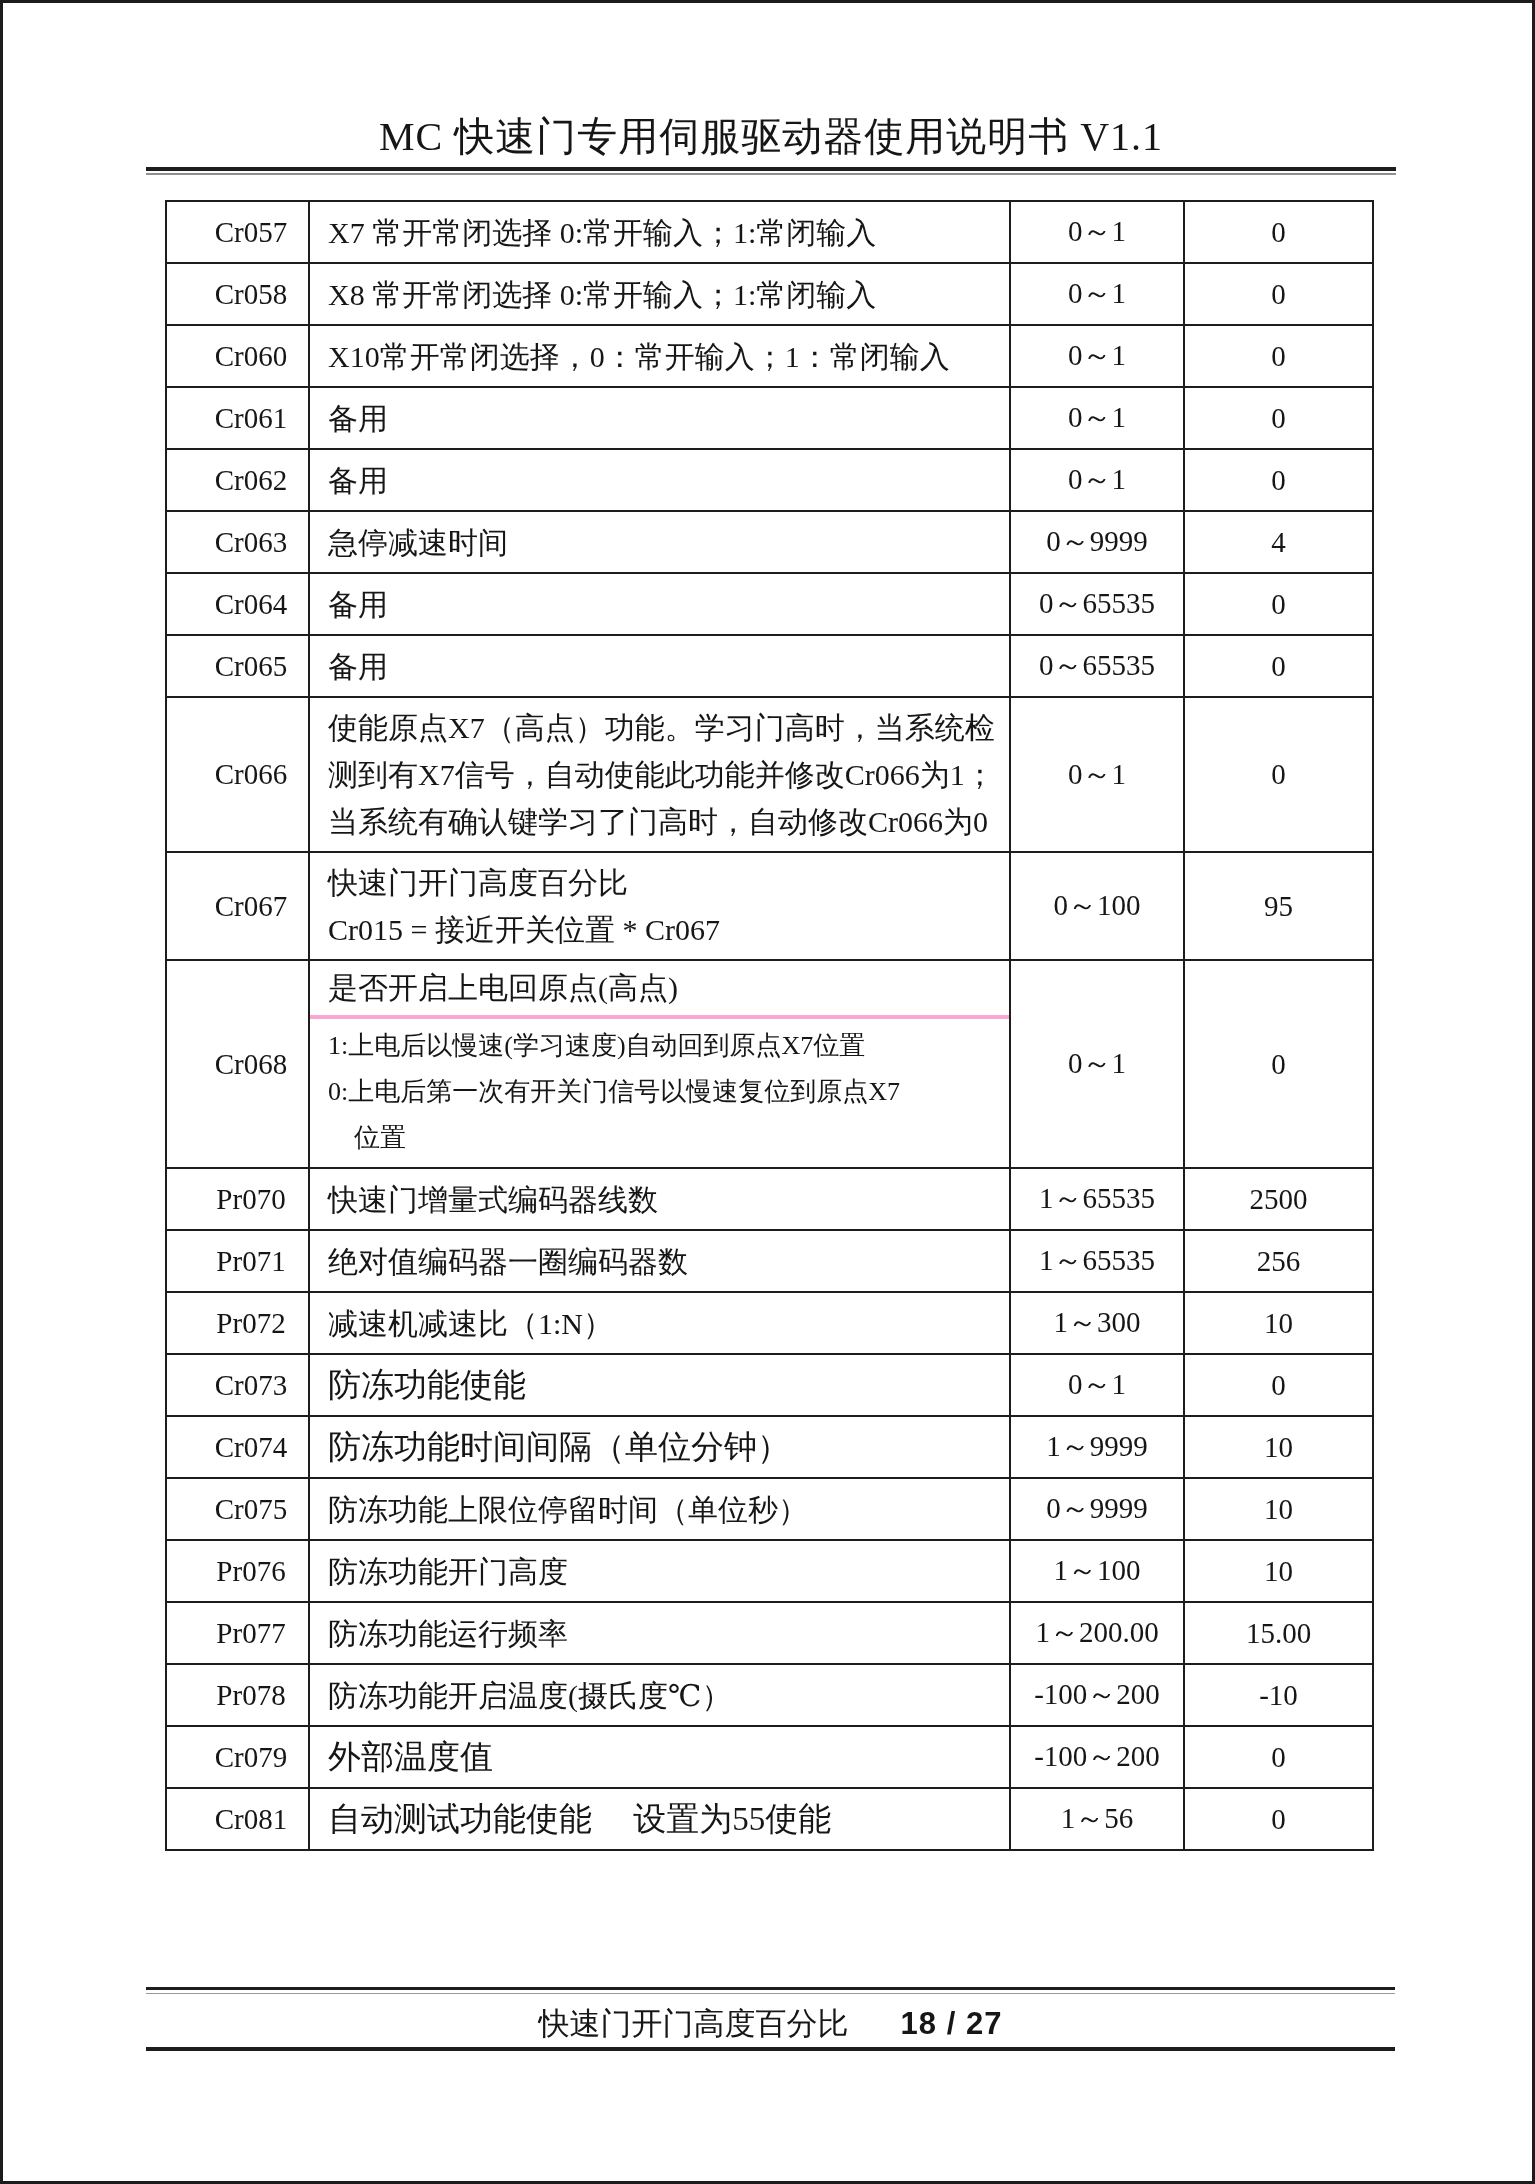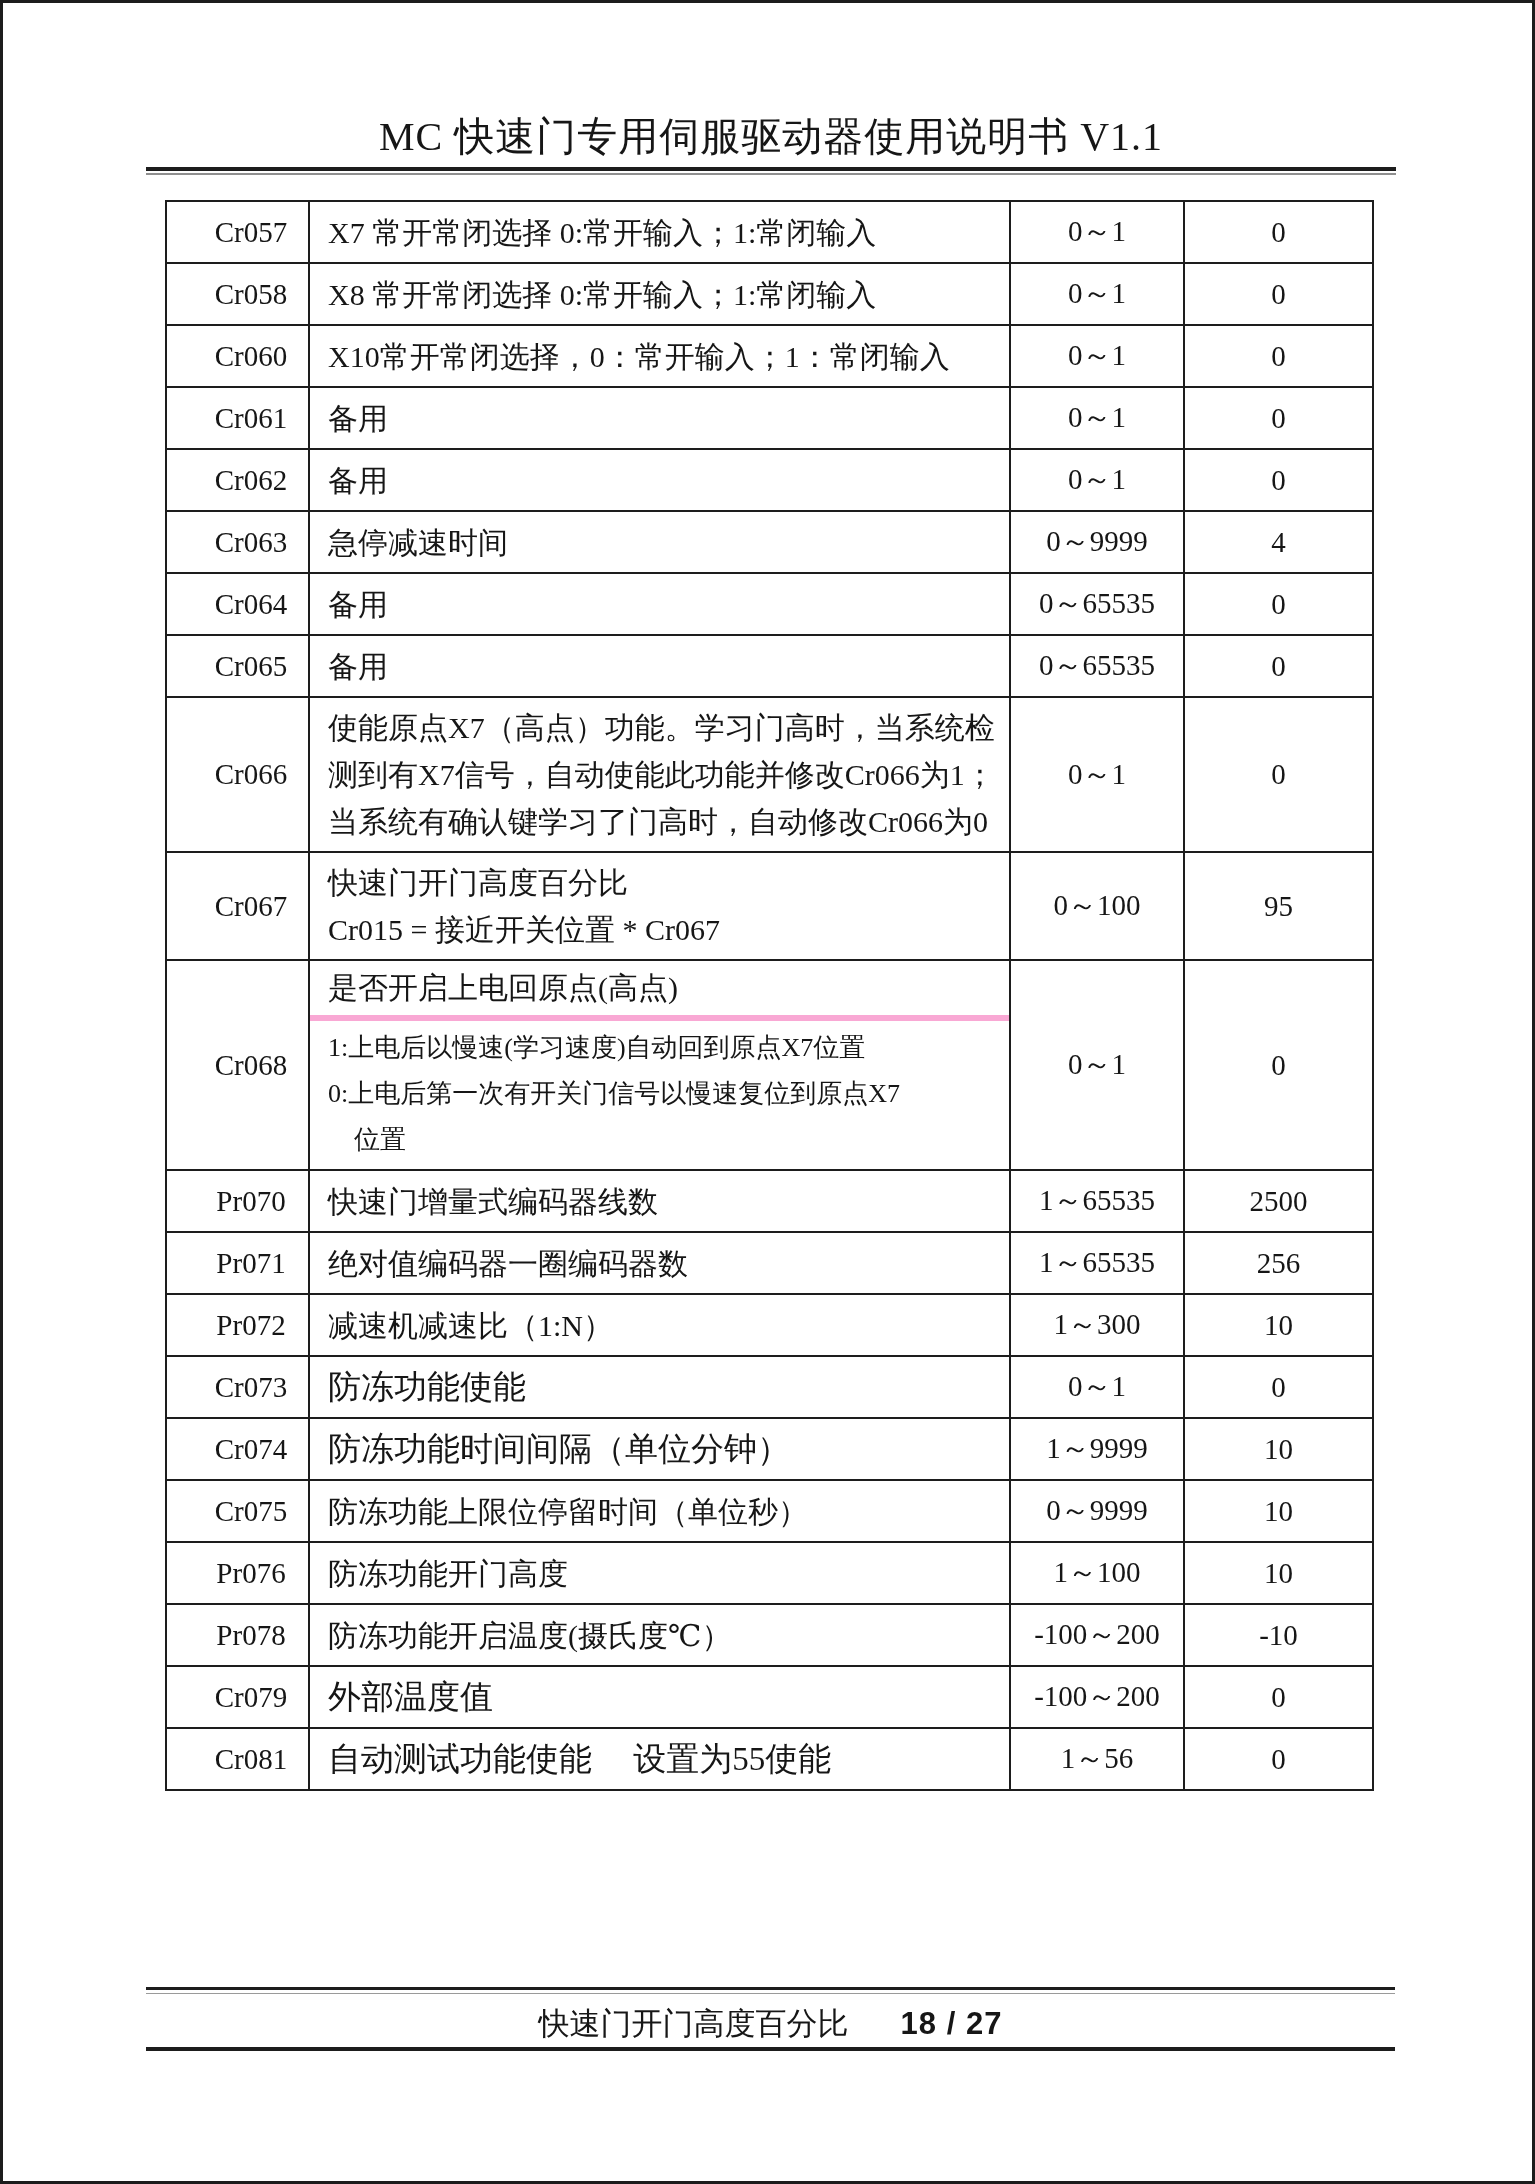--- a/index.html
+++ b/index.html
@@ -37,21 +37,21 @@
   td.code{text-align:center;font-size:29px;padding-left:28px;}
   td.desc{
     font-size:30px;line-height:47px;
     padding:6px 14px 6px 18px;
     white-space:pre-line;
     text-align:left;
   }
   tr.large td.desc{font-size:33px;}
   td.desc.split{padding:0;}
   .sub-top{
-    border-bottom:6px solid #f9a8d4;
+    border-bottom:4px solid #f9a8d4;
     padding:4px 14px 4px 18px;line-height:46px;
     font-size:30px;white-space:pre-line;
   }
   .sub-bottom{
     padding:4px 14px 6px 18px;line-height:46px;
     font-size:26px;white-space:pre-line;
   }
   td.range,td.def{text-align:center;font-size:29px;white-space:nowrap;}
   .footer-rule-top{
     position:absolute;top:1984px;left:143px;width:1249px;height:7px;
@@ -194,20 +194,26 @@
           <td class="range">0～9999</td>
           <td class="def">10</td>
         </tr>
         <tr class="row">
           <td class="code">Pr076</td>
           <td class="desc">防冻功能开门高度</td>
           <td class="range">1～100</td>
           <td class="def">10</td>
         </tr>
         <tr class="row">
+          <td class="code">Pr077</td>
+          <td class="desc">防冻功能运行频率</td>
+          <td class="range">1～200.00</td>
+          <td class="def">15.00</td>
+        </tr>
+        <tr class="row">
           <td class="code">Pr078</td>
           <td class="desc">防冻功能开启温度(摄氏度℃）</td>
           <td class="range">-100～200</td>
           <td class="def">-10</td>
         </tr>
         <tr class="row large">
           <td class="code">Cr079</td>
           <td class="desc">外部温度值</td>
           <td class="range">-100～200</td>
           <td class="def">0</td>

